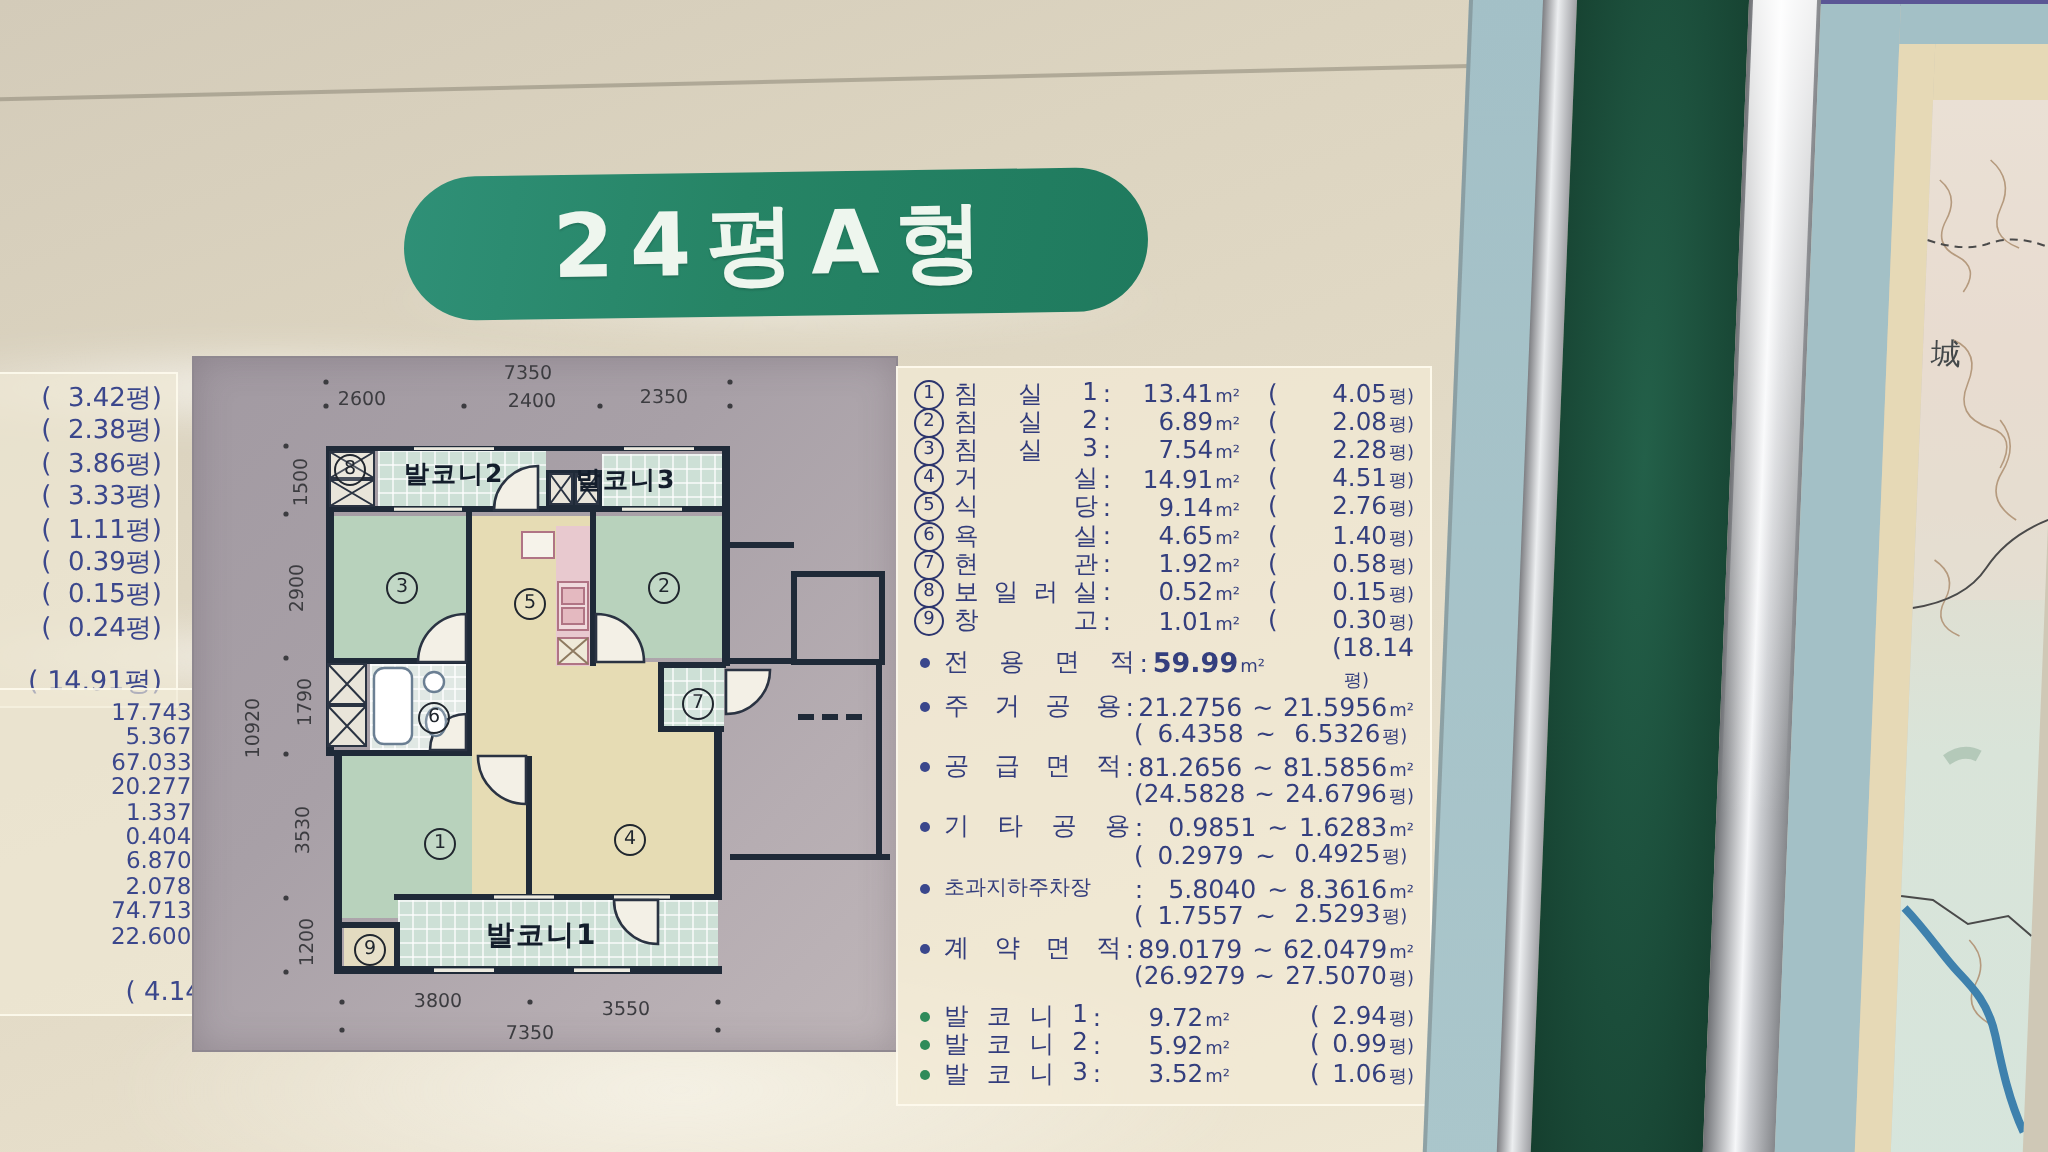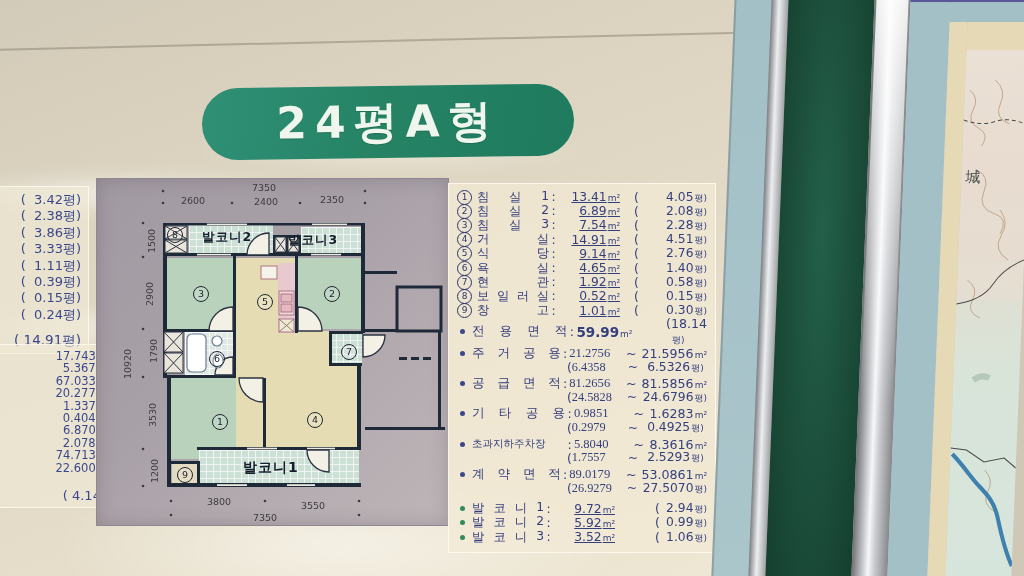--- a/index.html
+++ b/index.html
@@ -57,29 +57,29 @@
     background:rgba(242,234,213,.72);border:1px solid rgba(255,252,240,.85);color:#343f7e;}
   .trow{display:flex;align-items:center;height:14.2px;font-size:12.3px;}
   .cnum{width:13px;height:13px;border:1px solid #2c356e;border-radius:50%;flex:0 0 13px;
     font-size:9px;line-height:13px;text-align:center;color:#2c356e;margin-right:5px;}
   .bul{width:5px;height:5px;border-radius:50%;background:#3a478c;flex:0 0 5px;margin:0 7px 0 3px;}
   .bul.green{background:#2f8b5a;}
   .lab{width:72px;color:#333d7c;}
   .lab2{width:96px;color:#333d7c;}
   .small-lab{font-size:10.5px;letter-spacing:0;}
   .col{width:9px;text-align:center;}
-  .val{width:62px;text-align:right;white-space:nowrap;text-decoration:underline;}
+  .val{width:62px;text-align:right;white-space:nowrap;}
   .val b{font-weight:normal;}
   .u{font-size:9px;margin-left:1px;}
   .par{flex:1;display:flex;justify-content:space-between;padding-left:14px;white-space:nowrap;}
   .just{display:flex;justify-content:space-between;}
   .sgap{height:7px;}
   .srow{display:flex;align-items:center;height:14.5px;font-size:12.6px;}
   .sprow{display:flex;align-items:center;height:13.2px;font-size:12.3px;padding-left:110px;}
-  .sv1{width:56px;font-family:Liberation Serif, serif;}
+  .sv1{width:56px;text-align:right;}
   .stl{width:22px;text-align:center;}
   .sv2{flex:1;text-align:center;white-space:nowrap;}
   .exv{width:62px;text-align:left;font-size:13.5px;}
   .expar{flex:1;display:flex;justify-content:space-between;padding-left:28px;}
   .pgap{height:2.5px;}
   
   .right-wrap{left:735px;top:-12px;width:300px;height:604px;transform:skewX(-2.3deg);transform-origin:top left;}
   .blueL{left:0;top:0;width:37px;height:604px;background:linear-gradient(180deg,#a3c0c7,#aac6cb);border-left:2px solid rgba(80,80,80,.3);}
   .silver1{left:37px;top:0;width:17px;height:604px;background:linear-gradient(90deg,#7e7f83,#eceef0 45%,#9fa0a4);}
   .felt{left:54px;top:0;width:86px;height:604px;background:radial-gradient(ellipse at 50% 40%,#236049 0%,#1b4d3a 55%,#153e2e 100%);}
@@ -278,21 +278,21 @@
     <span class="cnumP" style="left:96px;top:107px;">3</span>
     <span class="cnumP" style="left:160px;top:115px;">5</span>
     <span class="cnumP" style="left:227px;top:107px;">2</span>
     <span class="cnumP" style="left:112px;top:172px;">6</span>
     <span class="cnumP" style="left:244px;top:165px;">7</span>
     <span class="cnumP" style="left:115px;top:235px;">1</span>
     <span class="cnumP" style="left:210px;top:233px;">4</span>
     <span class="cnumP" style="left:80px;top:288px;">9</span>
 
     <span class="dim" style="left:167px;top:8px;">7350</span>
-    <span class="dim" style="left:96px;top:21px;">2600</span>
+    <span class="dim" style="left:84px;top:21px;">2600</span>
     <span class="dim" style="left:169px;top:22px;">2400</span>
     <span class="dim" style="left:235px;top:20px;">2350</span>
     <span class="dim dimv" style="left:54px;top:62px;">1500</span>
     <span class="dim dimv" style="left:52px;top:115px;">2900</span>
     <span class="dim dimv" style="left:56px;top:172px;">1790</span>
     <span class="dim dimv" style="left:55px;top:236px;">3530</span>
     <span class="dim dimv" style="left:57px;top:292px;">1200</span>
     <span class="dim dimv" style="left:30px;top:185px;">10920</span>
     <span class="dim" style="left:122px;top:322px;">3800</span>
     <span class="dim" style="left:216px;top:326px;">3550</span>
@@ -526,21 +526,21 @@
       <span class="bul"></span>
       <span class="lab2 just">
           <span>계</span>
           <span>약</span>
           <span>면</span>
           <span>적</span>
         </span>
       <span class="col">:</span>
       <span class="sv1">89.0179</span>
       <span class="stl">~</span>
-      <span class="sv2"><span>53.0861</span><span class="u">m²</span></span>
+      <span class="sv2"><span>62.0479</span><span class="u">m²</span></span>
     </div>
     <div class="sprow">
       <span>(</span>
       <span class="sv1" style="width:50px">26.9279</span>
       <span class="stl">~</span>
       <span class="sv2"><span>27.5070</span><span class="u">평)</span></span>
     </div>
 
     <div class="sgap"></div>
 

